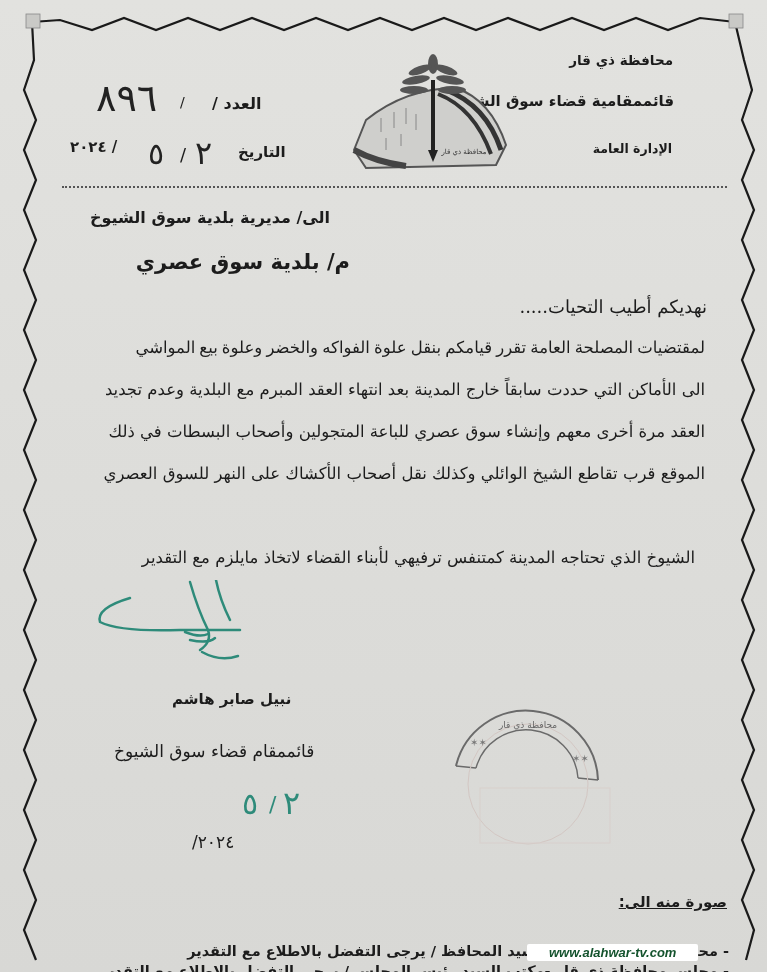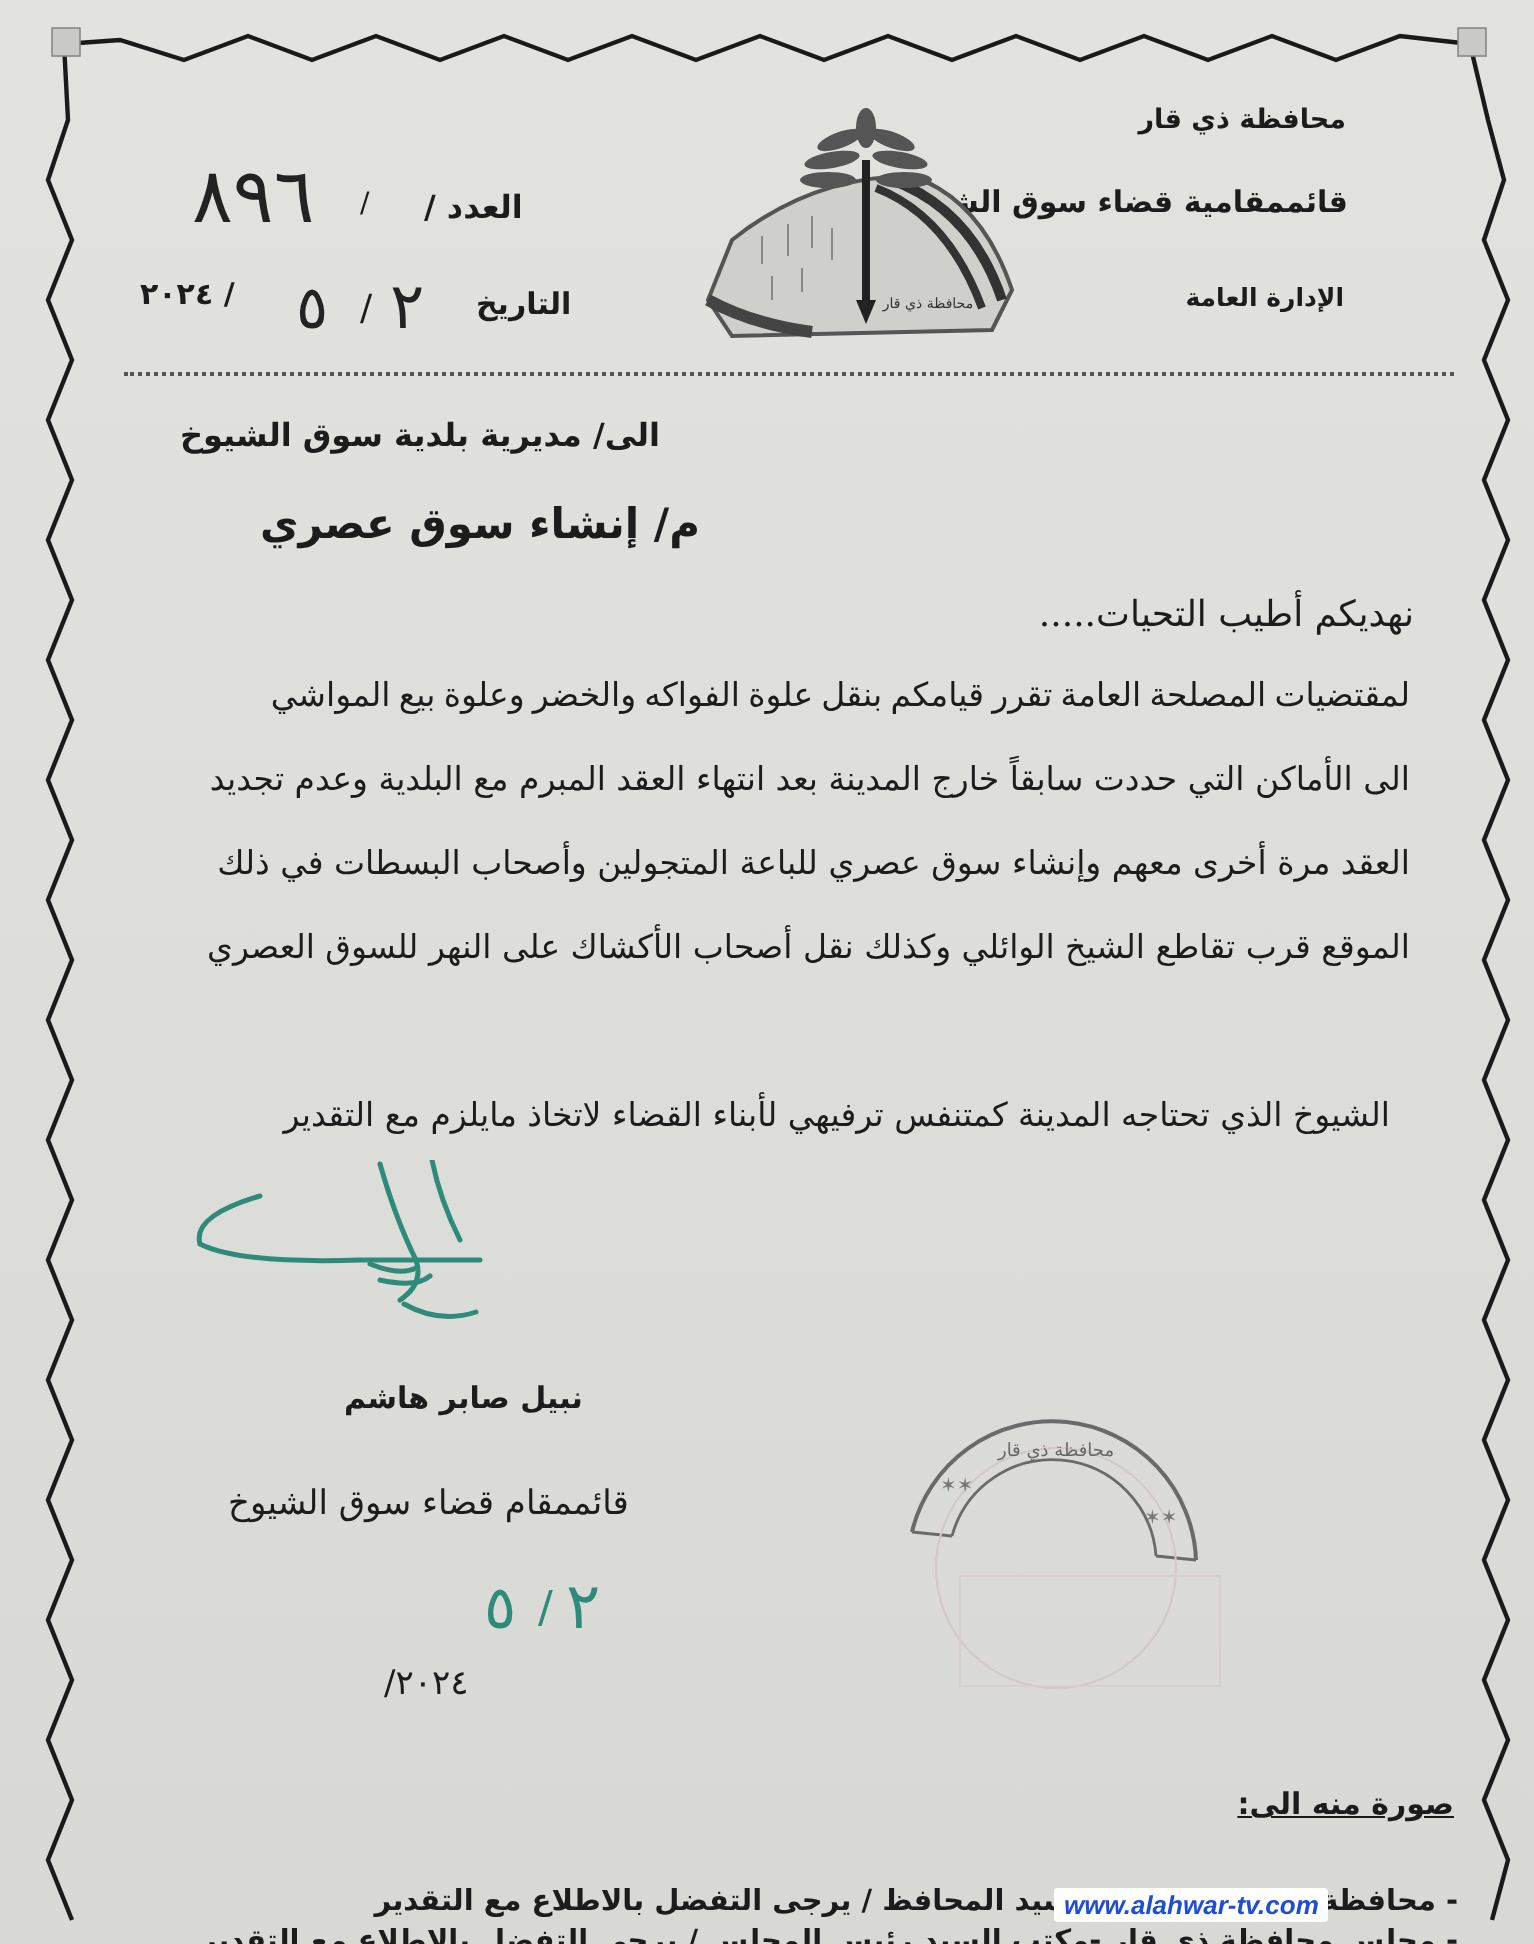--- a/index.html
+++ b/index.html
@@ -8,23 +8,23 @@
   .paper { position:absolute; left:0; top:0; width:767px; height:972px;
            background:linear-gradient(180deg,#e2e2df 0%,#dededb 40%,#d8d8d5 100%); }
   .border-svg { position:absolute; left:0; top:0; }
   .abs { position:absolute; white-space:nowrap; direction:rtl; }
   .hdr { font-weight:bold; font-size:14px; }
   .hand { font-family:"DejaVu Sans", sans-serif; font-weight:300; color:#222; }
   .rule { position:absolute; left:62px; top:186px; width:665px; height:0; border-top:2px dotted #555; }
   .body-line { position:absolute; right:62px; direction:rtl; font-family:"DejaVu Serif", serif;
                font-size:16.5px; letter-spacing:0.1px; text-align:justify; white-space:nowrap; }
   .seal { position:absolute; }
-  .watermark { position:absolute; left:527px; top:944px; background:#fff; color:#1d4ed8;
+  .watermark { position:absolute; left:527px; top:944px; background:#fff; color:#14532d;
                font-family:"Liberation Sans", sans-serif; font-weight:bold; font-style:italic;
-               font-size:13px; padding:1px 5px; direction:ltr; border-radius:2px; }
+               font-size:13px; padding:1px 22px; direction:ltr; border-radius:2px; }
 </style>
 </head>
 <body>
 
 <div class="paper">
 
   <svg class="border-svg" width="767" height="972">
     <g fill="none" stroke="#1a1a1a" stroke-width="2.2">
       <polyline points="32,22 60,20 92,30 124,18 156,30 188,18 220,30 252,18 284,30 316,18 348,30 380,18 412,30 444,18 476,30 508,18 540,30 572,18 604,30 636,18 668,30 700,18 735,22"></polyline>
       <polyline points="32,22 34,60 24,90 36,120 24,150 36,180 24,210 36,240 24,270 36,300 24,330 36,360 24,390 36,420 24,450 36,480 24,510 36,540 24,570 36,600 24,630 36,660 24,690 36,720 24,750 36,780 24,810 36,840 24,870 36,900 24,930 36,960"></polyline>
@@ -73,21 +73,21 @@
 
   <div class="abs hdr" style="left:238px;top:143px;font-size:15px;">التاريخ</div>
   <div class="abs hand" style="left:195px;top:134px;font-size:32px;">٢</div>
   <div class="abs" style="left:180px;top:144px;font-size:18px;">/</div>
   <div class="abs hand" style="left:148px;top:136px;font-size:30px;">٥</div>
   <div class="abs" style="left:70px;top:138px;font-size:15px;font-weight:bold;">/ ٢٠٢٤</div>
 
   <div class="rule"></div>
 
   <div class="abs hdr" style="right:437px;top:208px;font-size:16px;transform:translateX(0);left:auto;">الى/ مديرية بلدية سوق الشيوخ</div>
-  <div class="abs" style="right:417px;top:250px;font-size:21px;font-weight:bold;">م/ إنشاء سوق عصري</div>
+  <div class="abs" style="right:417px;top:250px;font-size:21px;font-weight:bold;">م/ بلدية سوق عصري</div>
 
   <div class="abs" style="right:60px;top:296px;font-size:18px;font-family:'DejaVu Serif',serif;">نهديكم أطيب التحيات.....</div>
 
   <div class="body-line" style="top:338px;font-family:Liberation Serif, serif;">لمقتضيات المصلحة العامة تقرر قيامكم بنقل علوة الفواكه والخضر وعلوة بيع المواشي</div>
   <div class="body-line" style="top:380px;">الى الأماكن التي حددت سابقاً خارج المدينة بعد انتهاء العقد المبرم مع البلدية وعدم تجديد</div>
   <div class="body-line" style="top:422px;">العقد مرة أخرى معهم وإنشاء سوق عصري للباعة المتجولين وأصحاب البسطات في ذلك</div>
   <div class="body-line" style="top:464px;">الموقع قرب تقاطع الشيخ الوائلي وكذلك نقل أصحاب الأكشاك على النهر للسوق العصري</div>
   <div class="body-line" style="top:548px;right:72px;">الشيوخ الذي تحتاجه المدينة كمتنفس ترفيهي لأبناء القضاء لاتخاذ مايلزم مع التقدير</div>
 
   <svg class="abs" style="left:90px;top:580px;direction:ltr;" width="170" height="90">

